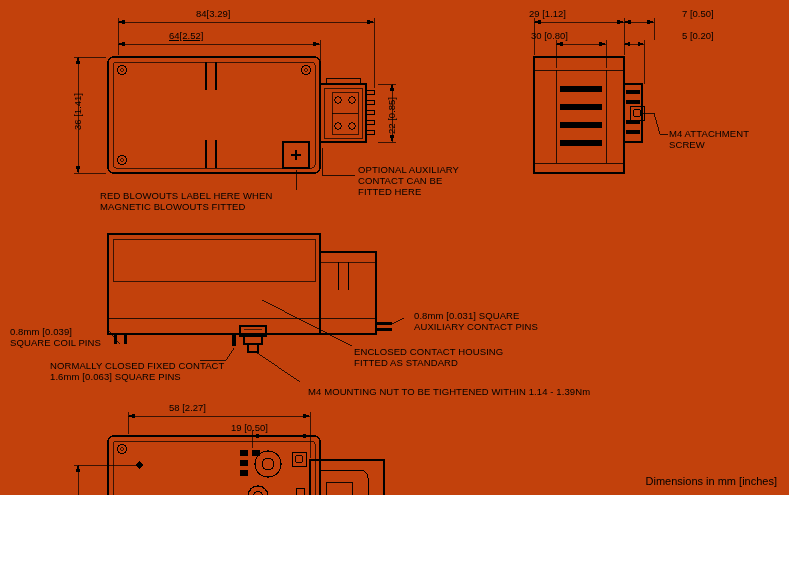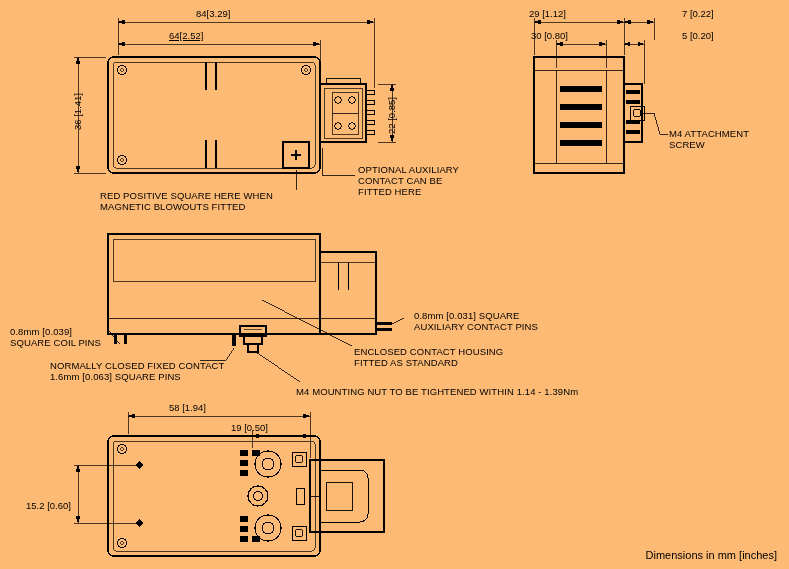--- a/index.html
+++ b/index.html
@@ -6,22 +6,22 @@
     margin: 0;
     padding: 0;
     background: #ffffff;
   }
   body {
     font-family: "Liberation Sans", sans-serif;
   }
   #sheet {
     position: relative;
     width: 789px;
-    height: 569px;
-    background: #fdba74;
+    height: 495px;
+    background: #c2410c;
     overflow: hidden;
   }
   .lbl {
     position: absolute;
     font-size: 9.5px;
     color: #000000;
     white-space: pre;
     line-height: 11px;
     letter-spacing: 0.1px;
   }
@@ -295,39 +295,39 @@
   </svg>
 
   <div class="dimtxt c" style="left:196px; top:8px; width:100px;">84[3.29]</div>
   <div class="dimtxt c" style="left:169px; top:30px; width:100px;text-decoration:underline;">64[2.52]</div>
   <div class="vert" style="left:72px; top:130px;">36 [1.41]</div>
   <div class="vert" style="left:386px; top:134px;">22 [0.85]</div>
 
   <div class="lbl" style="left:358px; top:164px;">OPTIONAL AUXILIARY
 CONTACT CAN BE
 FITTED HERE</div>
-  <div class="lbl" style="left:100px; top:190px;">RED POSITIVE SQUARE HERE WHEN
+  <div class="lbl" style="left:100px; top:190px;">RED BLOWOUTS LABEL HERE WHEN
 MAGNETIC BLOWOUTS FITTED</div>
 
   <div class="dimtxt c" style="left:529px; top:8px; width:100px;">29 [1.12]</div>
   <div class="dimtxt c" style="left:531px; top:30px; width:100px;">30 [0.80]</div>
-  <div class="dimtxt" style="left:682px; top:8px;">7 [0.22]</div>
+  <div class="dimtxt" style="left:682px; top:8px;">7 [0.50]</div>
   <div class="dimtxt" style="left:682px; top:30px;">5 [0.20]</div>
   <div class="lbl" style="left:669px; top:128px;">M4 ATTACHMENT
 SCREW</div>
 
   <div class="lbl" style="left:414px; top:310px;">0.8mm [0.031] SQUARE
 AUXILIARY CONTACT PINS</div>
   <div class="lbl" style="left:10px; top:326px;">0.8mm [0.039]
 SQUARE COIL PINS</div>
   <div class="lbl" style="left:12px; top:360px;margin-left:38px;">NORMALLY CLOSED FIXED CONTACT
 1.6mm [0.063] SQUARE PINS</div>
   <div class="lbl" style="left:354px; top:346px;">ENCLOSED CONTACT HOUSING
 FITTED AS STANDARD</div>
-  <div class="lbl" style="left:296px; top:386px;">M4 MOUNTING NUT TO BE TIGHTENED WITHIN 1.14 - 1.39Nm</div>
-
-  <div class="dimtxt c" style="left:169px; top:402px; width:100px;">58 [1.94]</div>
+  <div class="lbl" style="left:308px; top:386px;">M4 MOUNTING NUT TO BE TIGHTENED WITHIN 1.14 - 1.39Nm</div>
+
+  <div class="dimtxt c" style="left:169px; top:402px; width:100px;">58 [2.27]</div>
   <div class="dimtxt c" style="left:231px; top:422px; width:100px;">19 [0.50]</div>
   <div class="dimtxt" style="left:26px; top:500px;">15.2 [0.60]</div>
 
   <div class="footer">Dimensions in mm [inches]</div>
 
 </div>
 
 </body></html>

